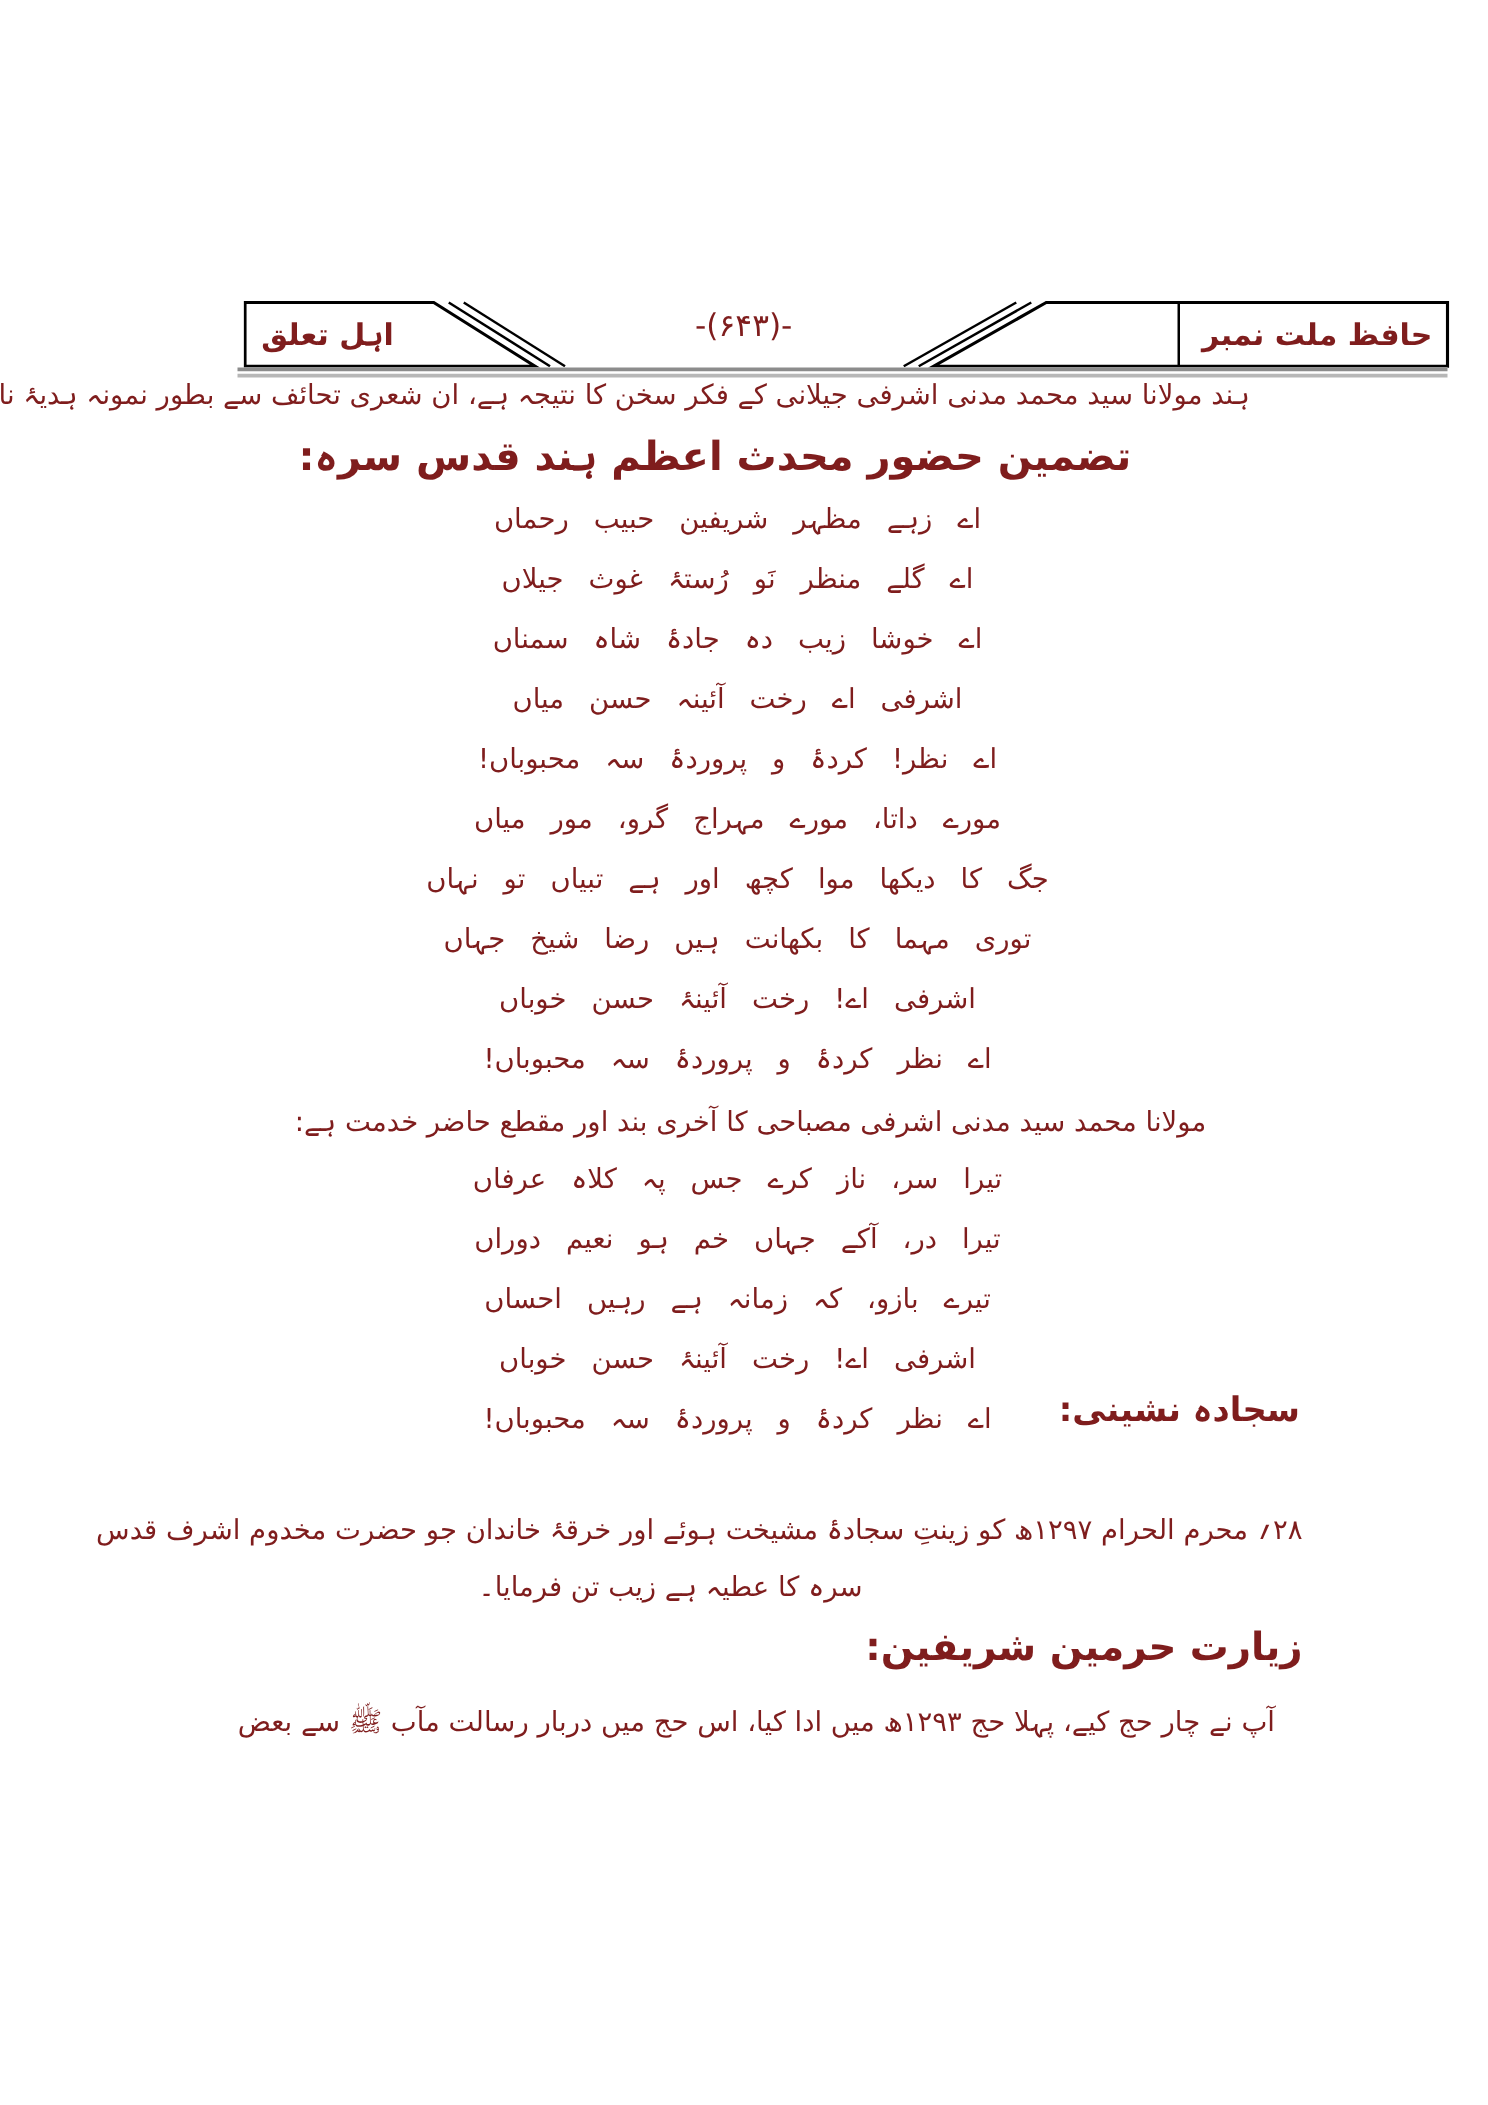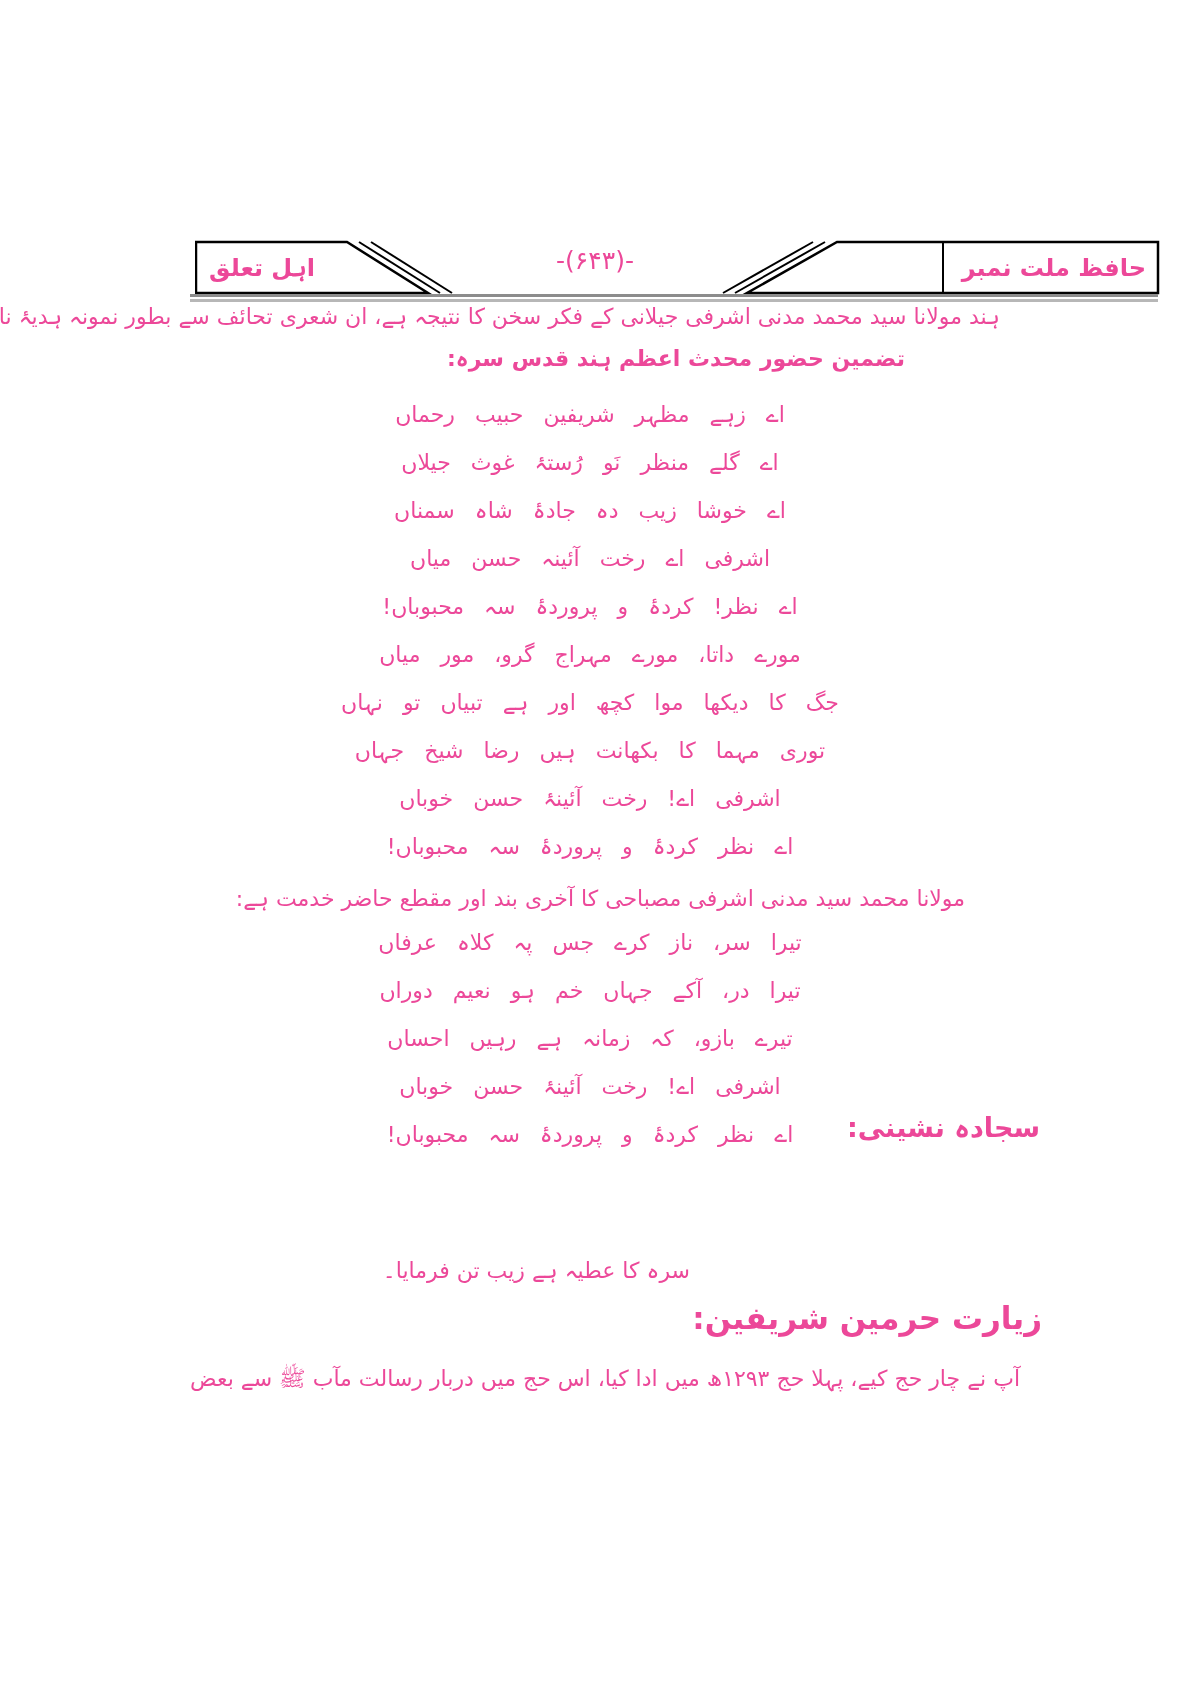--- a/index.html
+++ b/index.html
@@ -1,18 +1,18 @@
 <!DOCTYPE html>
 <html lang="ur"><head>
 <meta charset="utf-8">
 <style>
   html,body { margin:0; padding:0; background:#ffffff; }
   .page {
     position:relative; width:1190px; height:1684px; background:#ffffff;
-    font-family:"DejaVu Sans", sans-serif; color:#ec4899; overflow:hidden;
+    font-family:"DejaVu Sans", sans-serif; color:#7f1d1d; overflow:hidden;
   }
   
   .banner { position:absolute; top:240px; height:56px; }
   .banner svg { position:absolute; left:0; top:0; }
   .banner .label {
     position:absolute; top:50%; transform:translateY(-50%);
     font-size:24px; font-weight:bold; direction:rtl; white-space:nowrap;
   }
   .banner-left  { left:195px; width:270px; }
   .banner-right { left:720px; width:440px; }
@@ -22,21 +22,21 @@
     position:absolute; top:246px; left:0; width:100%;
     text-align:center; font-size:25px; letter-spacing:1px;
   }
   .double-rule {
     position:absolute; top:294px; left:190px; width:968px; height:2px;
     background:#ffffff; border-top:3px solid #8c8c8c; border-bottom:3px solid #b7b7b7;
   }
   
   .u { direction:rtl; }
   .para { position:absolute; font-size:22px; line-height:1.55; white-space:nowrap; }
-  .heading { position:absolute; font-size:22px; font-weight:bold; white-space:nowrap; }
+  .heading { position:absolute; font-size:32px; font-weight:bold; white-space:nowrap; }
   .verse {
     position:absolute; left:310px; width:560px; text-align:center;
     font-size:22px; word-spacing:13px; white-space:nowrap;
   }
 </style>
 </head>
 <body>
 
 <div class="page">
 
@@ -80,18 +80,19 @@
 
   <div class="para u" style="top:882px; left:225px; width:740px; text-align:right;">مولانا محمد سید مدنی اشرفی مصباحی کا آخری بند اور مقطع حاضر خدمت ہے:</div>
 
   <div class="verse u" style="top:930px;">تیرا سر، ناز کرے جس پہ کلاہ عرفاں</div>
   <div class="verse u" style="top:978px;">تیرا در، آکے جہاں خم ہو نعیم دوراں</div>
   <div class="verse u" style="top:1026px;">تیرے بازو، کہ زمانہ ہے رہیں احساں</div>
   <div class="verse u" style="top:1074px;">اشرفی اے! رخت آئینۂ حسن خوباں</div>
   <div class="verse u" style="top:1122px;">اے نظر کردۂ و پروردۂ سہ محبوباں!</div>
 
   <div class="heading u" style="top:1112px; right:150px; font-size:27px;">سجادہ نشینی:</div>
+  <div class="para u" style="top:1208px; left:158px; width:884px; text-align:right;">۲۸؍ محرم الحرام ۱۲۹۷ھ کو زینتِ سجادۂ مشیخت ہوئے اور خرقۂ خاندان جو حضرت مخدوم اشرف قدس</div>
   <div class="para u" style="top:1254px; left:395px; width:295px; text-align:right;">سرہ کا عطیہ ہے زیب تن فرمایا۔</div>
 
   <div class="heading u" style="top:1300px; right:148px; font-size:31px;">زیارت حرمین شریفین:</div>
   <div class="para u" style="top:1362px; left:188px; width:832px; text-align:right;">آپ نے چار حج کیے، پہلا حج ۱۲۹۳ھ میں ادا کیا، اس حج میں دربار رسالت مآب ﷺ سے بعض</div>
 
 </div>
 
 </body></html>

